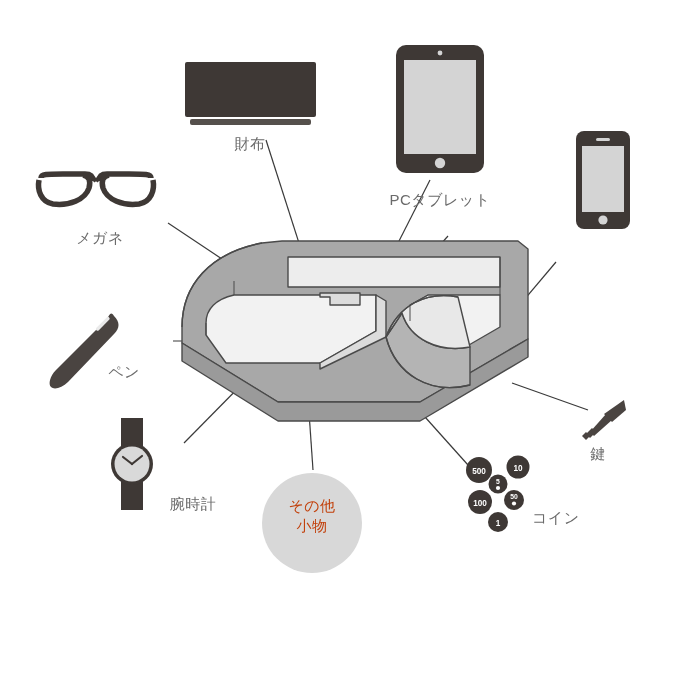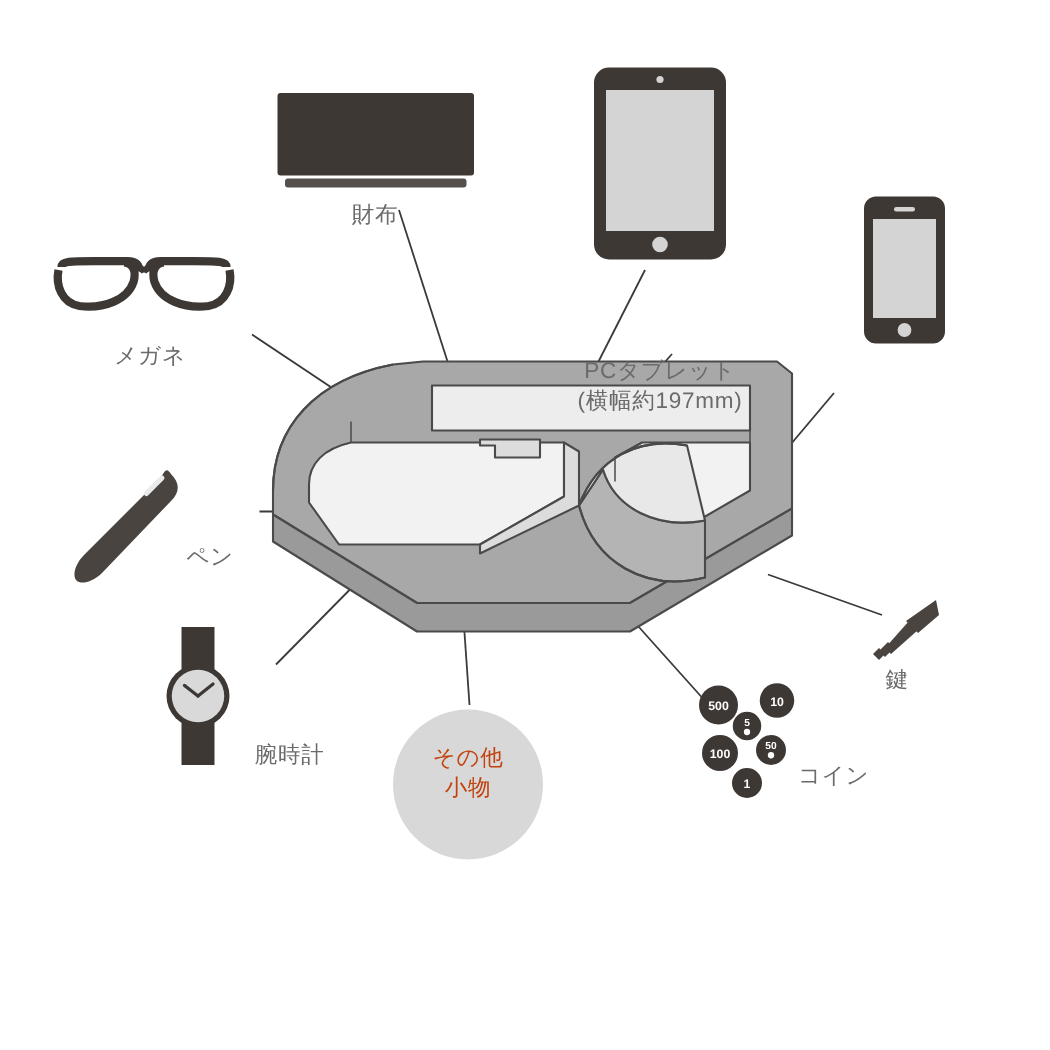--- a/index.html
+++ b/index.html
@@ -101,23 +101,22 @@
     <rect x="7" y="59" width="121" height="6" rx="2" fill="#55504c"></rect>
   </svg>
   <div class="lbl c" style="left:250px;top:134px;">財布</div>
 
   <svg class="icon" style="left:395px;top:44px;" width="90" height="130" viewBox="0 0 90 130">
     <rect x="1" y="1" width="88" height="128" rx="10" fill="#3e3835"></rect>
     <rect x="9" y="16" width="72" height="94" fill="#d4d4d4"></rect>
     <circle cx="45" cy="9" r="2.4" fill="#d4d4d4"></circle>
     <circle cx="45" cy="119" r="5.2" fill="#d4d4d4"></circle>
   </svg>
-  <div class="lbl c" style="left:440px;top:190px;margin-top:48px;">
+  <div class="lbl c" style="left:440px;top:190px;">
     <span>PCタブレット</span>
-    <span class="l2">(横幅約197mm)</span>
   </div>
 
   <svg class="icon" style="left:575px;top:130px;" width="56" height="100" viewBox="0 0 56 100">
     <rect x="1" y="1" width="54" height="98" rx="8" fill="#3e3835"></rect>
     <rect x="7" y="16" width="42" height="66" fill="#d4d4d4"></rect>
     <rect x="21" y="8" width="14" height="3" rx="1.5" fill="#d4d4d4"></rect>
     <circle cx="28" cy="90" r="4.6" fill="#d4d4d4"></circle>
   </svg>
 
   <svg class="icon" style="left:33px;top:170px;" width="126" height="42" viewBox="0 0 126 42">
@@ -130,21 +129,21 @@
     </g>
   </svg>
   <div class="lbl c" style="left:100px;top:228px;">メガネ</div>
 
   <svg class="icon" style="left:48px;top:312px;" width="78" height="80" viewBox="0 0 78 80">
     <g>
       <path d="M66,4 C72,10 72,16 66,22 L20,70 C14,76 6,78 3,75 C0,72 2,64 8,58 L56,10 C62,4 62,-2 66,4 Z" fill="#4a4441"></path>
       <rect x="46" y="10" width="18" height="3.4" rx="1.7" fill="#eaeaea" transform="rotate(-45 55 12)"></rect>
     </g>
   </svg>
-  <div class="lbl c" style="left:124px;top:362px;margin-left:16px;">ペン</div>
+  <div class="lbl c" style="left:124px;top:362px;">ペン</div>
 
   <svg class="icon" style="left:108px;top:418px;" width="48" height="92" viewBox="0 0 48 92">
     <rect x="13" y="0" width="22" height="92" fill="#3e3835"></rect>
     <circle cx="24" cy="46" r="21" fill="#3e3835"></circle>
     <circle cx="24" cy="46" r="17.5" fill="#d9d9d9"></circle>
     <g stroke="#3e3835" stroke-width="2.2" stroke-linecap="round" fill="none">
       <line x1="24" y1="46" x2="15" y2="39"></line>
       <line x1="24" y1="46" x2="34" y2="38"></line>
     </g>
   </svg>

